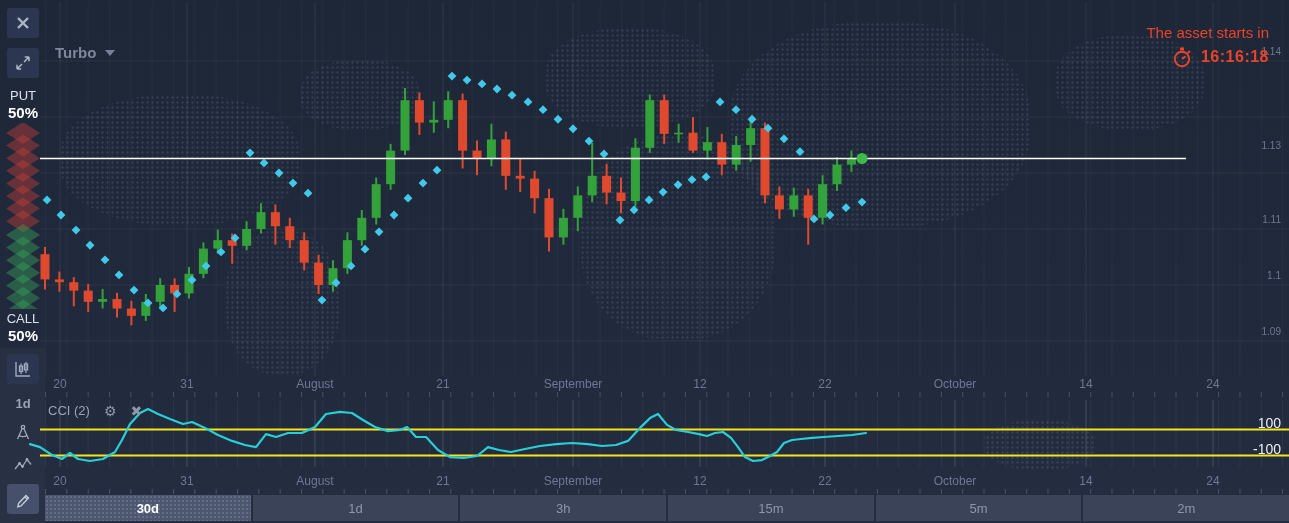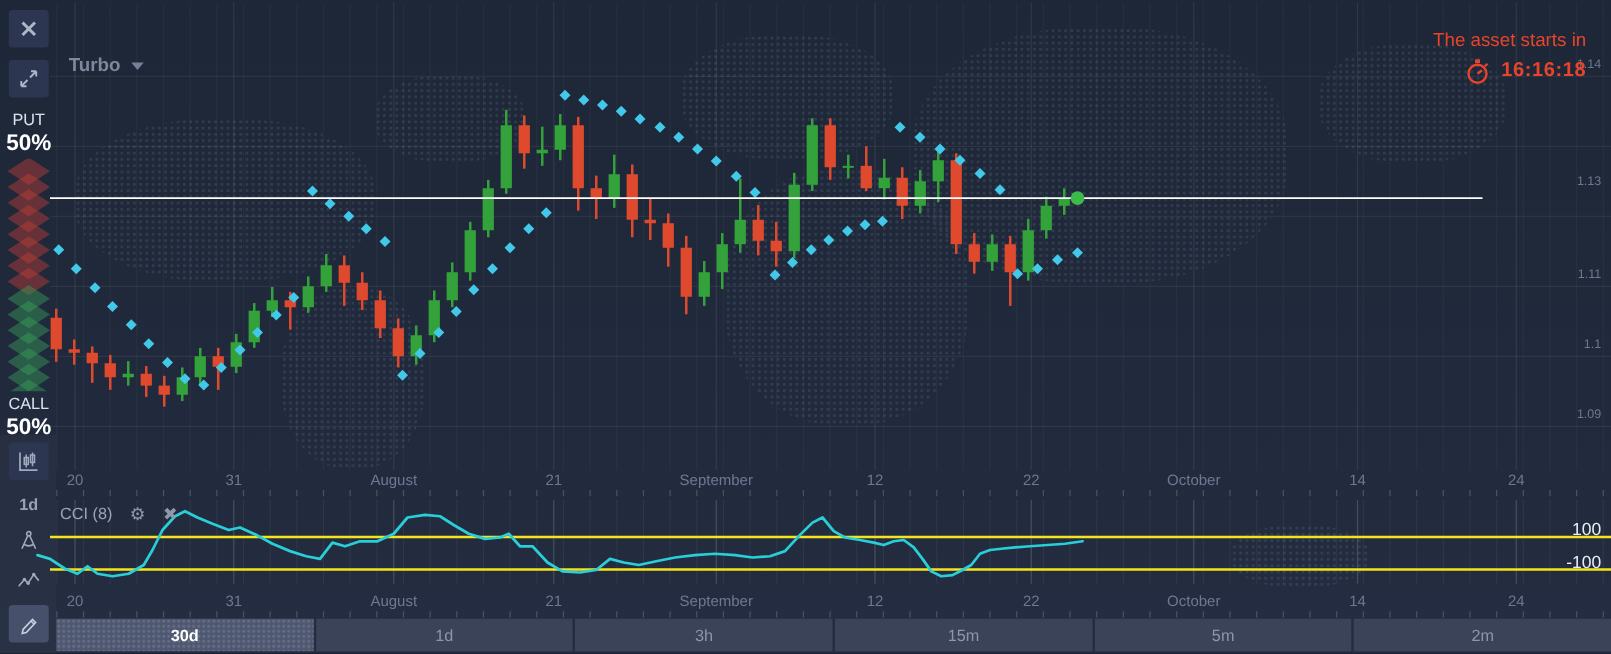--- a/index.html
+++ b/index.html
@@ -29,21 +29,21 @@
   .instr-name{color:#7e879c;font-size:15px;font-weight:bold;}
   .caret-gray{border-top-color:#77809a;}
   
   .timer{position:absolute;right:20px;top:24px;z-index:6;text-align:right;}
   .timer-msg{font-size:15px;}
   .timer-row{display:flex;align-items:center;justify-content:flex-end;margin-top:4px;}
   .timer-count{font-size:16px;font-weight:bold;margin-left:8px;letter-spacing:.5px;}
   
   .gauge{position:absolute;left:0;top:88px;width:46px;z-index:5;text-align:center;pointer-events:none;}
   .gauge-txt{color:#dbe1ec;font-size:13px;}
-  .gauge-pct{color:#fff;font-size:18px;font-weight:bold;margin-top:1px;}
+  .gauge-pct{color:#fff;font-size:15px;font-weight:bold;margin-top:1px;}
   .gauge svg{display:block;margin:2px auto 2px;}
   
   .rail{position:absolute;left:0;top:348px;width:45px;bottom:0;z-index:6;
         background:rgba(255,255,255,0.025);}
   .tool-btn{position:absolute;left:7px;width:32px;height:30px;border-radius:3px;
     display:flex;align-items:center;justify-content:center;cursor:pointer;}
   .tool-btn.boxed{background:#2c3650;}
   .tool-btn.lit{background:#46506a;}
   .interval-lbl{color:#99a3b8;font-size:13px;font-weight:bold;}
   
@@ -553,21 +553,21 @@
       <div class="xlab" style="left: 443px;">21</div>
       <div class="xlab" style="left: 573px;">September</div>
       <div class="xlab" style="left: 700px;">12</div>
       <div class="xlab" style="left: 825px;">22</div>
       <div class="xlab" style="left: 955px;">October</div>
       <div class="xlab" style="left: 1086px;">14</div>
       <div class="xlab" style="left: 1213px;">24</div>
     </div>
 
   <div class="cci-head">
-    <span class="cci-name">CCI (8)</span>
+    <span class="cci-name">CCI (2)</span>
     <span class="cci-ico">⚙</span>
     <span class="cci-ico">✖</span>
   </div>
   <div class="cci-lvl" style="top:415px">100</div>
   <div class="cci-lvl" style="top:441px">-100</div>
 
 
   <div class="timer" style="color: rgb(232, 68, 44);">
     <div class="timer-msg">The asset starts in</div>
     <div class="timer-row">

